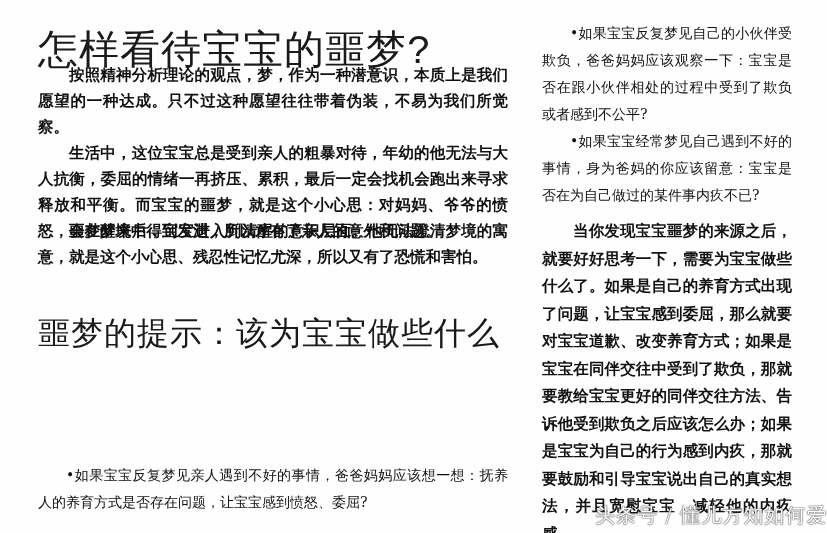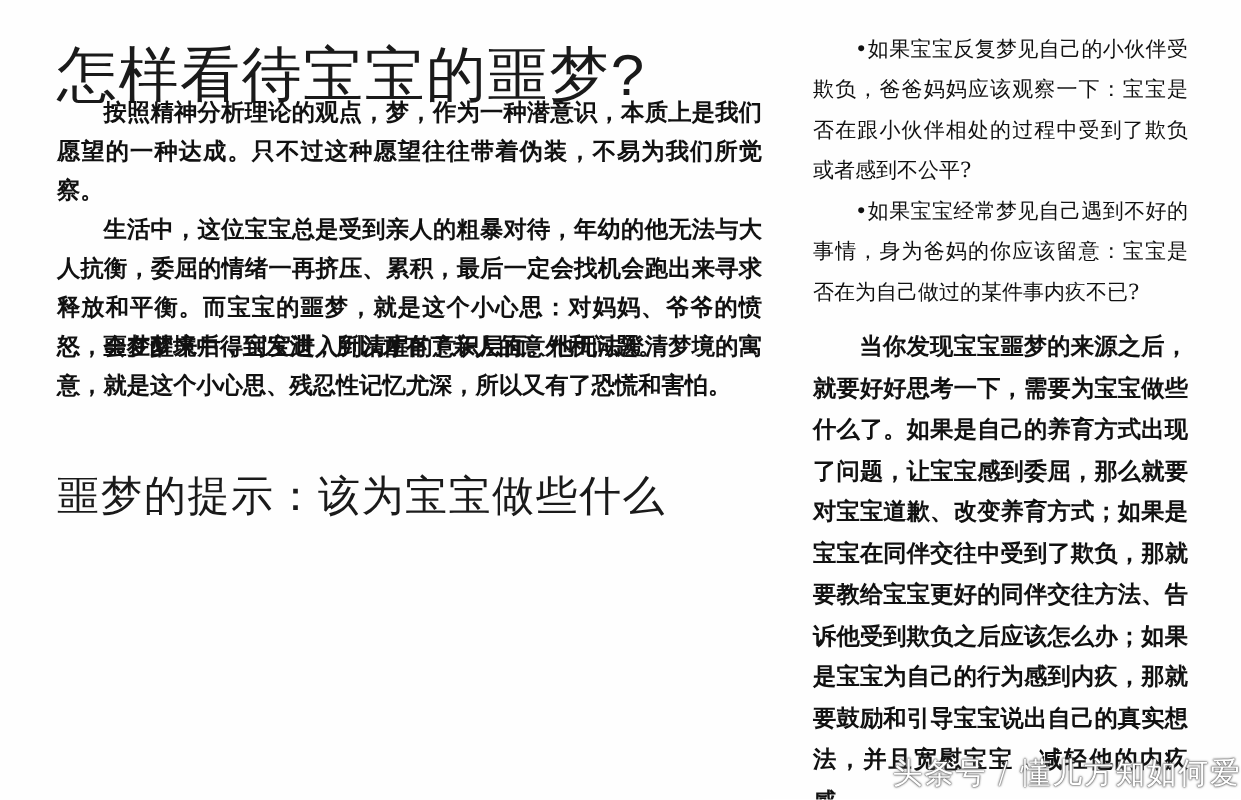--- a/index.html
+++ b/index.html
@@ -8,21 +8,21 @@
       background: #ffffff; position: relative;
       font-family: "DejaVu Sans", sans-serif; color: #111;
     }
     .page { position: absolute; inset: 0; background: #fefefe; }
     .h-title {
       position: absolute; font-family: "DejaVu Sans", sans-serif;
       font-weight: 300; color: #1a1a1a; letter-spacing: 1px;
       white-space: nowrap;
     }
     .h1 { left: 38px; top: 22px; font-size: 40px; font-family: Liberation Mono, monospace; }
-    .h2 { left: 38px; top: 312px; font-size: 28px; }
+    .h2 { left: 38px; top: 312px; font-size: 32px; }
     .para {
       position: absolute; font-size: 15.5px; line-height: 26px;
       font-weight: bold; color: #111; text-align: justify;
     }
     .bullet {
       position: absolute; font-family: "DejaVu Serif", serif;
       font-size: 14px; line-height: 27px; color: #111; text-align: justify;
     }
     .indent { text-indent: 2em; }
     .p1 { left: 38px; top: 62px; width: 470px; }
@@ -43,19 +43,20 @@
 </head>
 <body>
 
 <div class="page">
   <div class="h-title h1">怎样看待宝宝的噩梦?</div>
   <div class="para indent p2">生活中，这位宝宝总是受到亲人的粗暴对待，年幼的他无法与大人抗衡，委屈的情绪一再挤压、累积，最后一定会找机会跑出来寻求释放和平衡。而宝宝的噩梦，就是这个小心思：对妈妈、爷爷的愤怒，会在梦境中得到发泄，所以才有了亲人的意外和问题。</div>
   <div class="para indent p1">按照精神分析理论的观点，梦，作为一种潜意识，本质上是我们愿望的一种达成。只不过这种愿望往往带着伪装，不易为我们所觉察。</div>
   <div class="para indent p3">噩梦醒来后，宝宝进入到清醒的意识层面。他无法澄清梦境的寓意，就是这个小心思、残忍性记忆尤深，所以又有了恐慌和害怕。</div>
 
   <div class="h-title h2">噩梦的提示：该为宝宝做些什么</div>
+  <div class="bullet indent b1">•如果宝宝反复梦见亲人遇到不好的事情，爸爸妈妈应该想一想：抚养人的养育方式是否存在问题，让宝宝感到愤怒、委屈?</div>
 
   <div class="bullet indent rb1">•如果宝宝反复梦见自己的小伙伴受欺负，爸爸妈妈应该观察一下：宝宝是否在跟小伙伴相处的过程中受到了欺负或者感到不公平?</div>
   <div class="bullet indent rb2">•如果宝宝经常梦见自己遇到不好的事情，身为爸妈的你应该留意：宝宝是否在为自己做过的某件事内疚不已?</div>
   <div class="para indent rp1">当你发现宝宝噩梦的来源之后，就要好好思考一下，需要为宝宝做些什么了。如果是自己的养育方式出现了问题，让宝宝感到委屈，那么就要对宝宝道歉、改变养育方式；如果是宝宝在同伴交往中受到了欺负，那就要教给宝宝更好的同伴交往方法、告诉他受到欺负之后应该怎么办；如果是宝宝为自己的行为感到内疚，那就要鼓励和引导宝宝说出自己的真实想法，并且宽慰宝宝，减轻他的内疚感。</div>
 
   <div class="watermark">头条号 / 懂儿方知如何爱</div>
 </div>
 
 </body></html>

